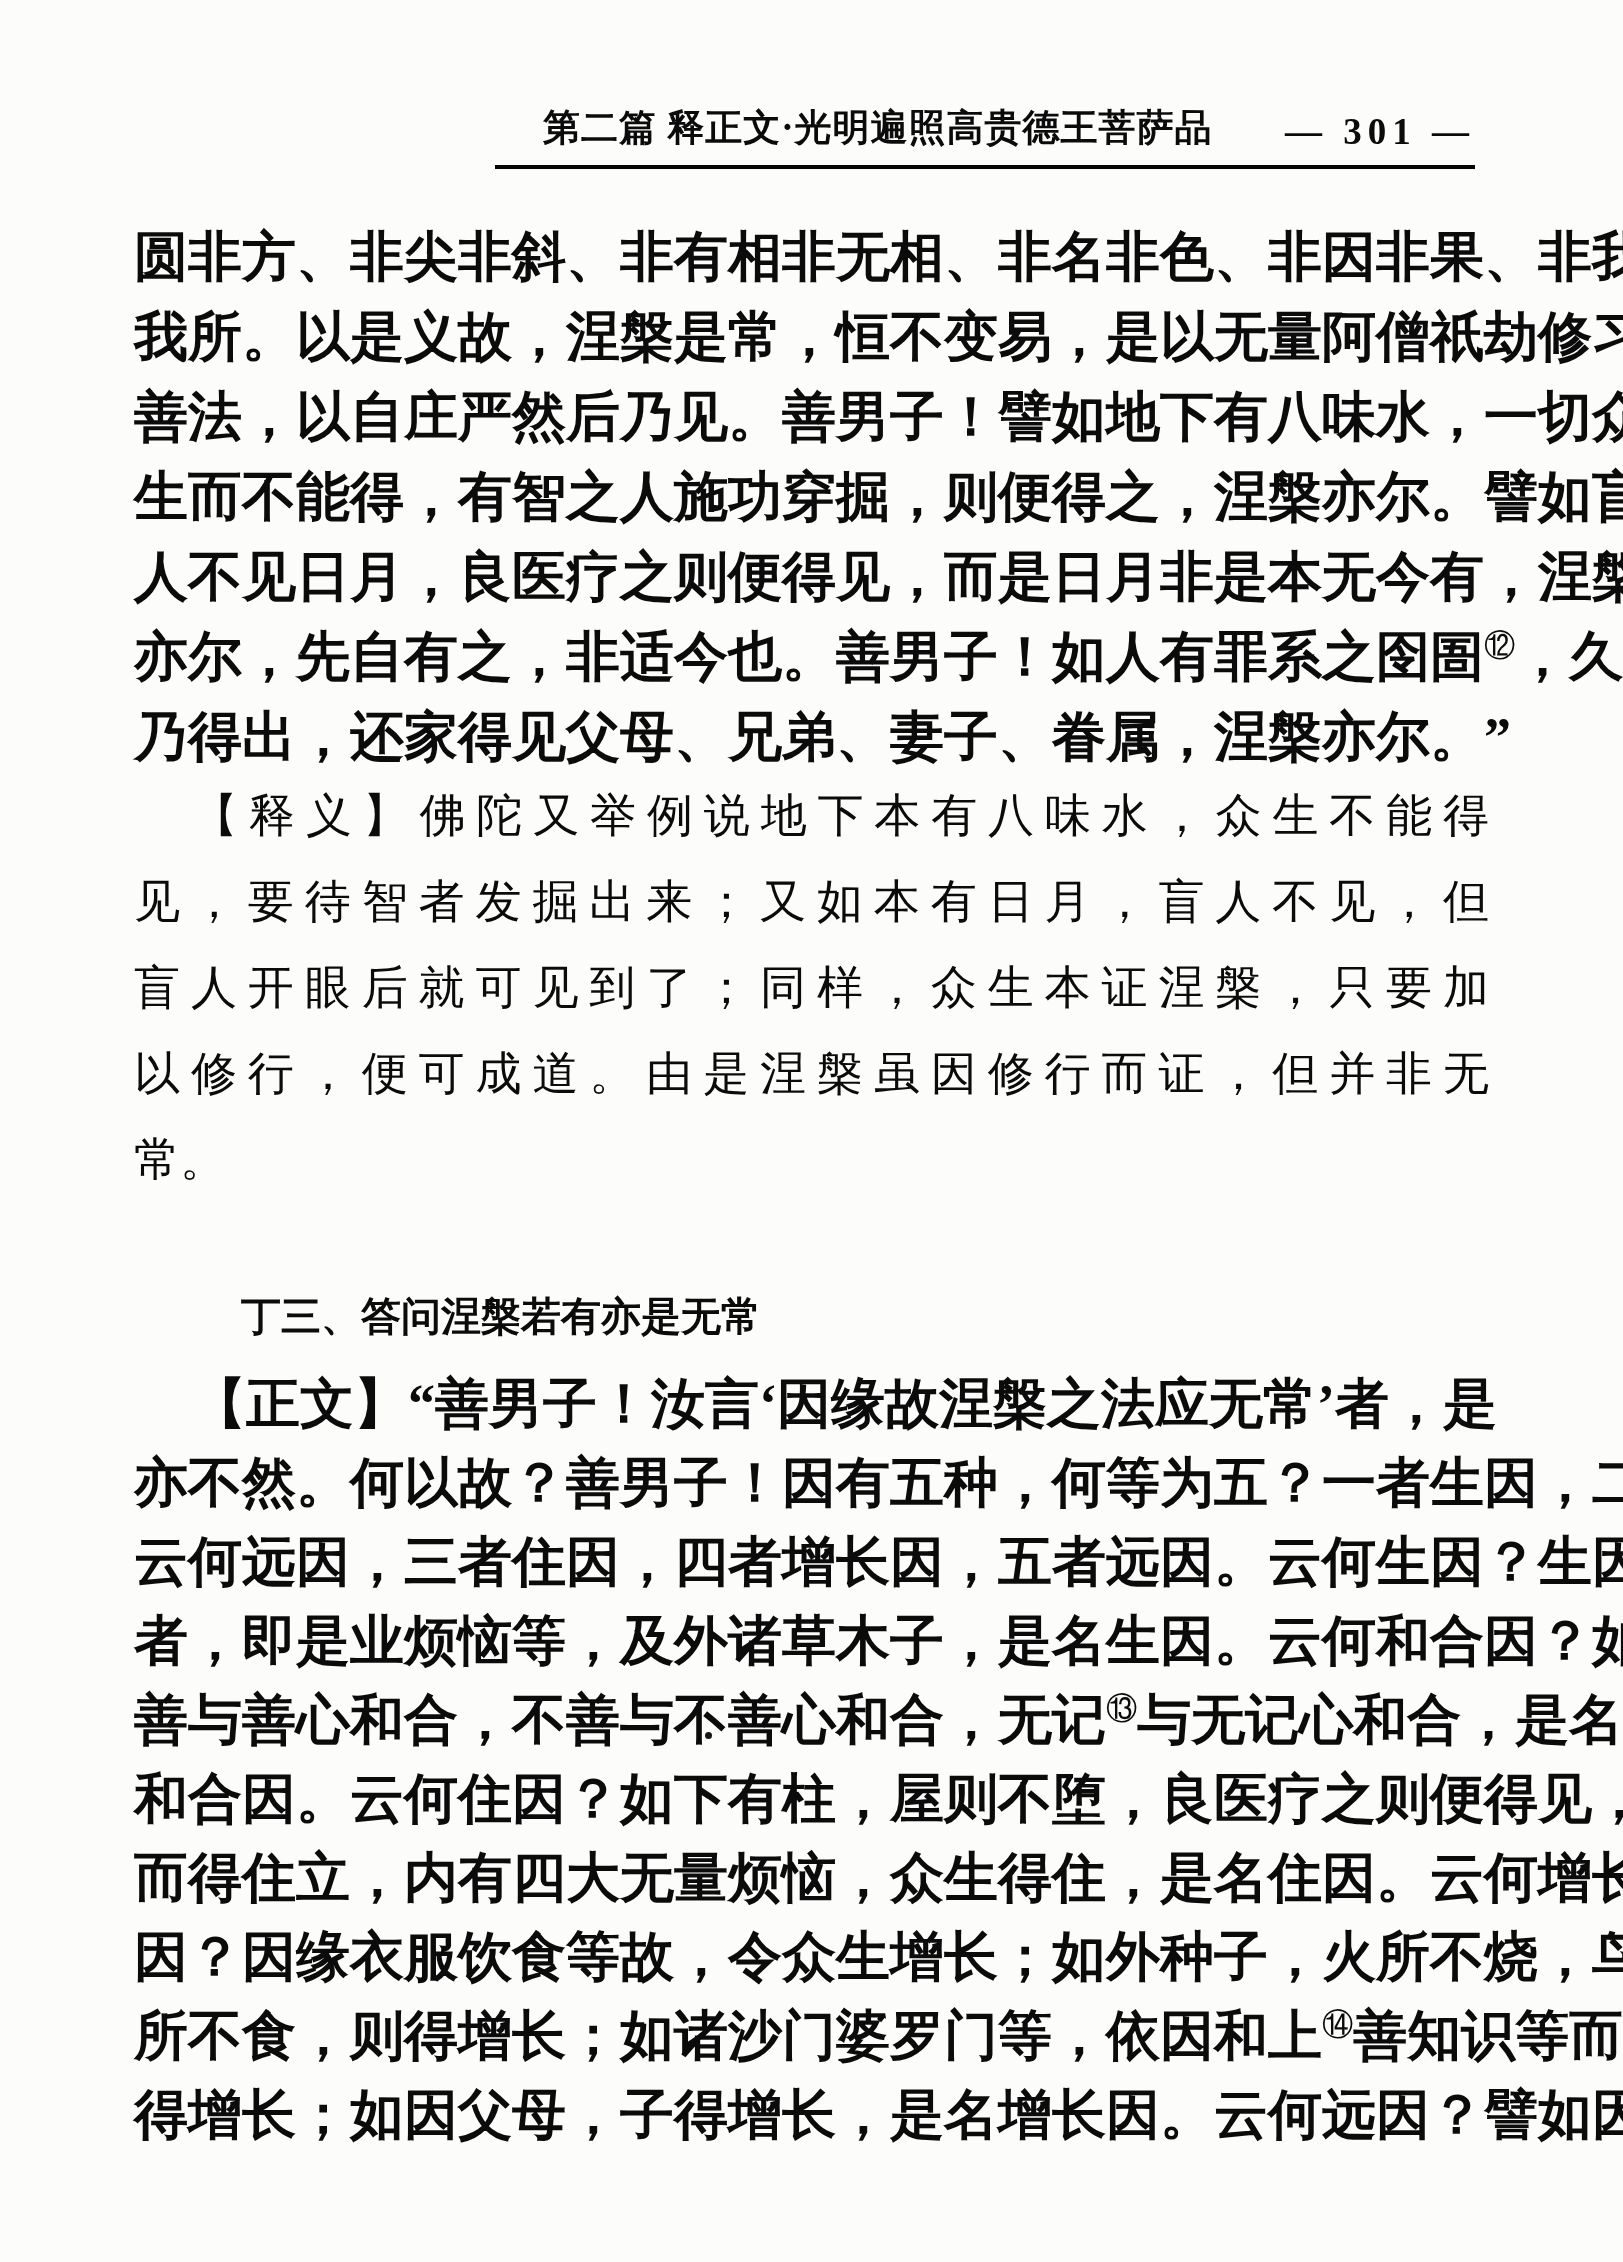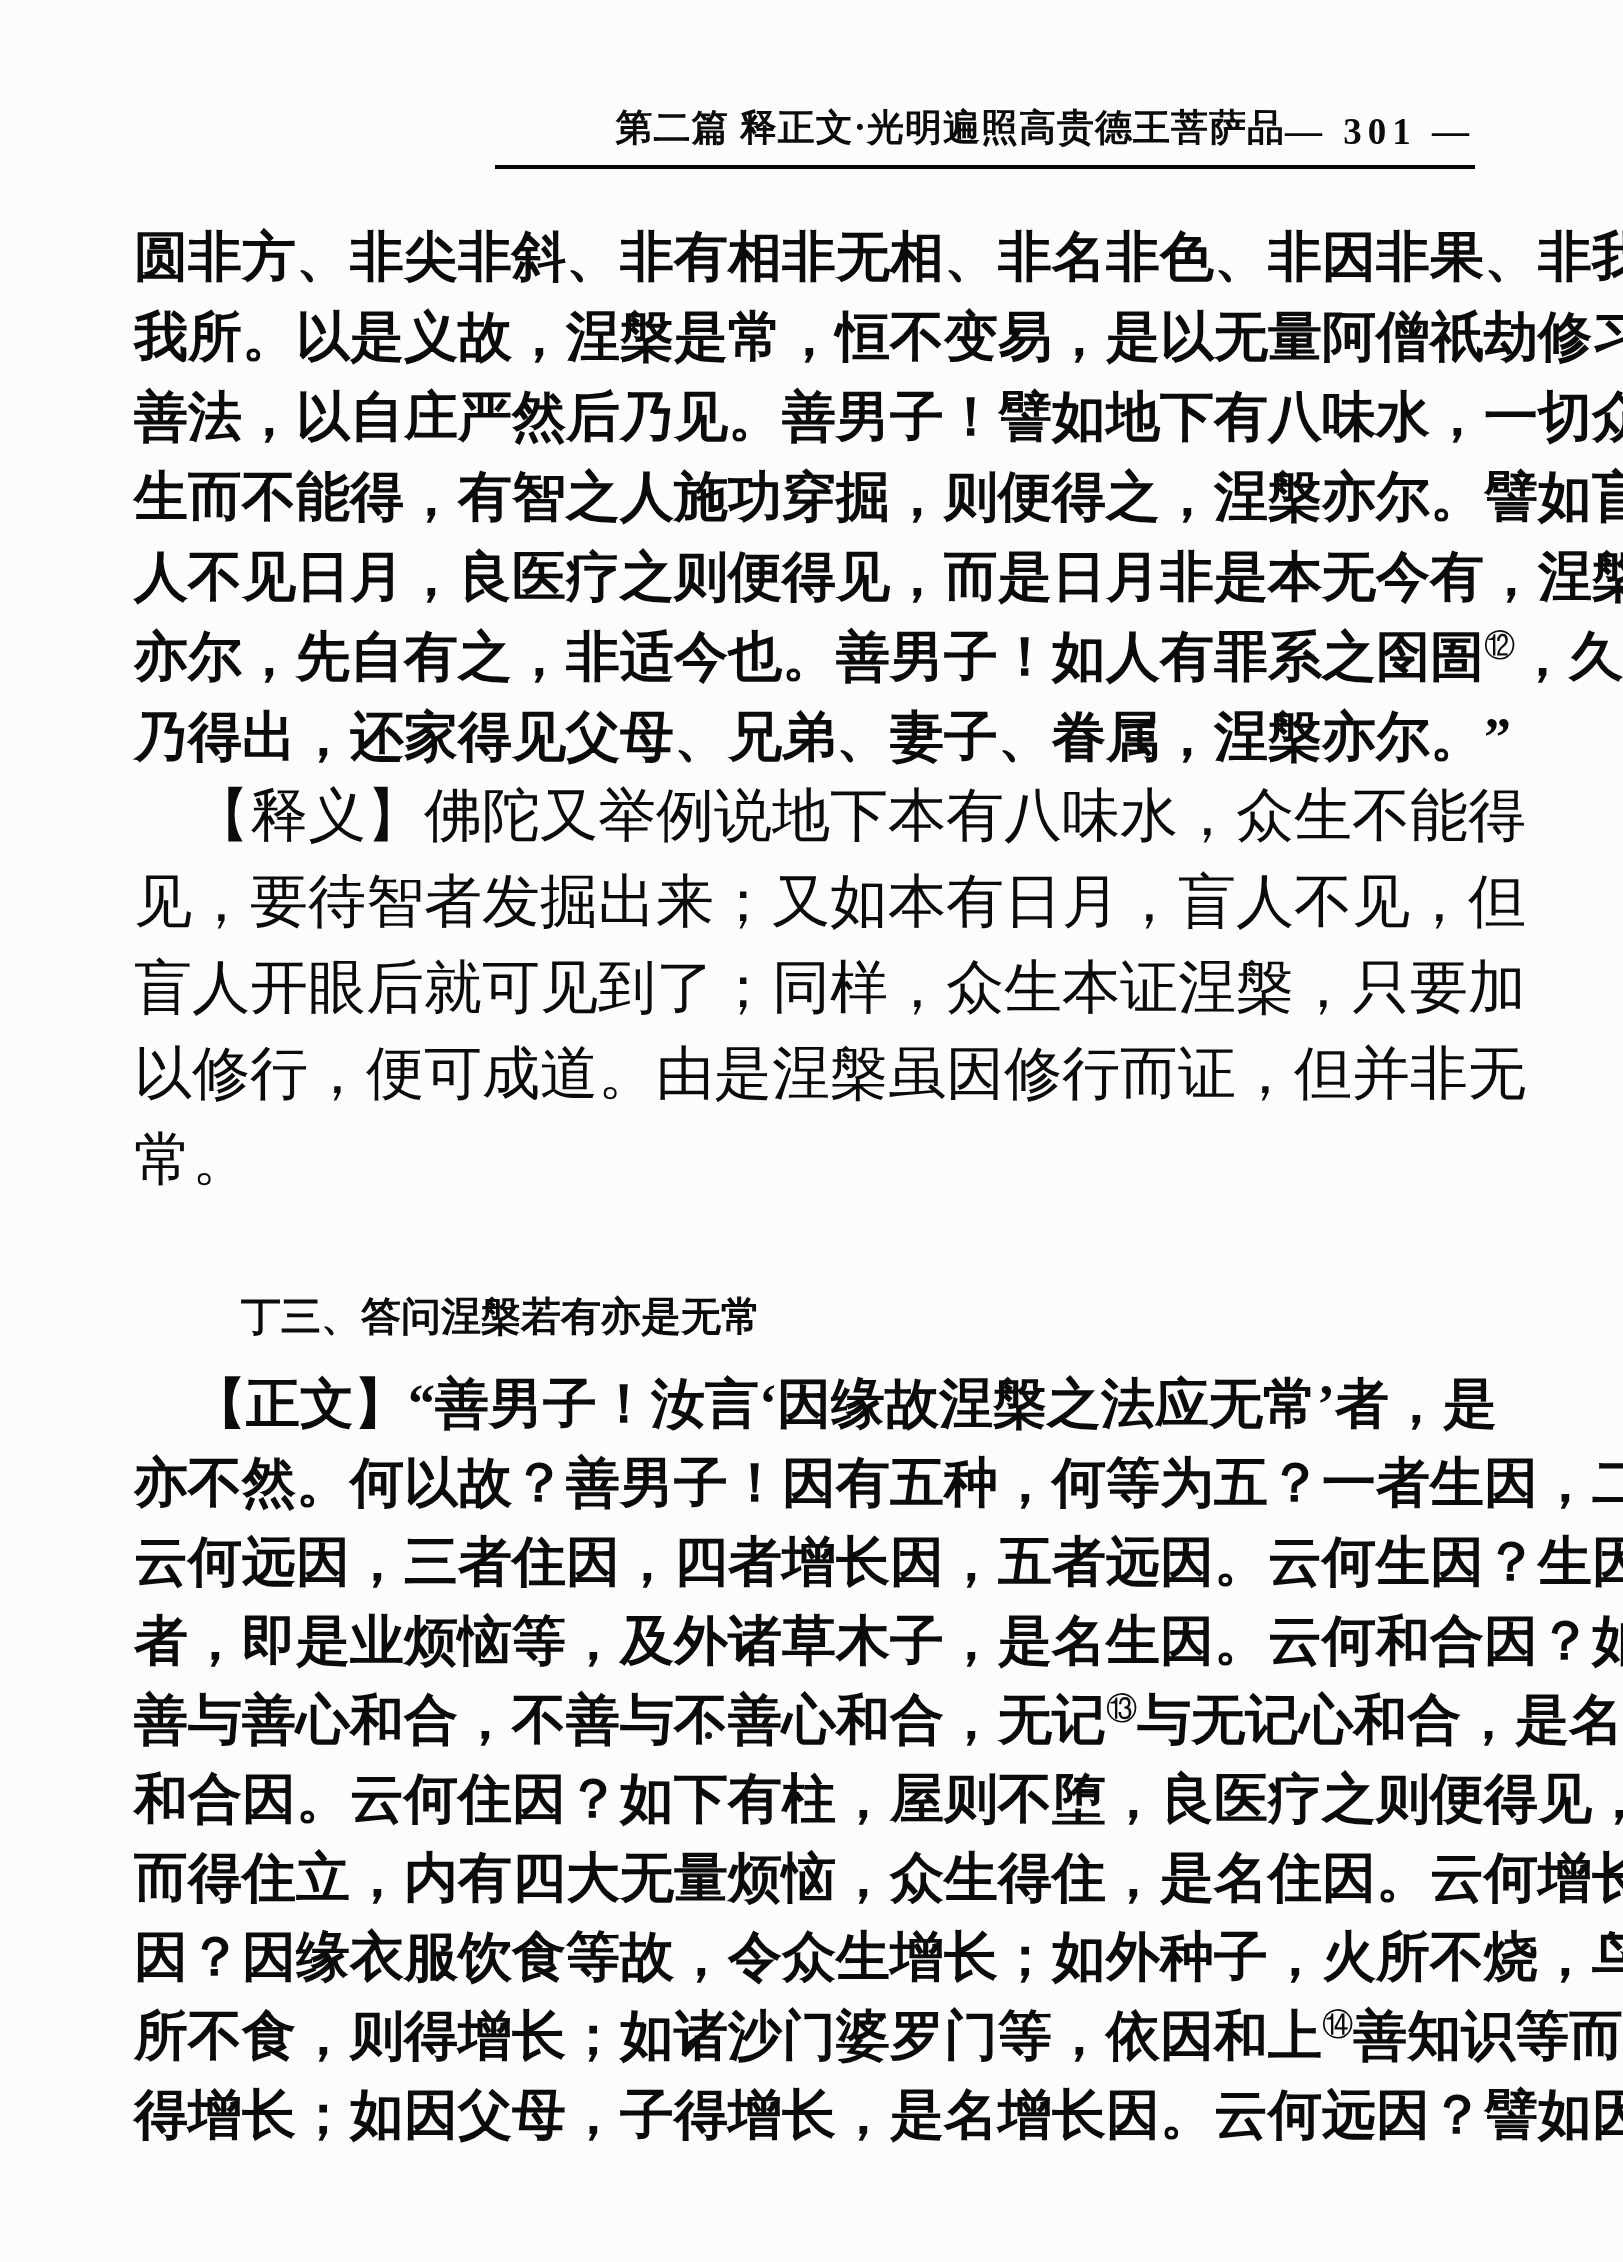--- a/index.html
+++ b/index.html
@@ -9,21 +9,21 @@
     background:#fcfcfa;
     color:#0b0b0b;
     font-family:"Liberation Serif", serif;
     overflow:hidden;
     margin:0 auto;
   }
   
   .running-header{
     position:absolute;
     left:495px;top:103px;width:932px;
-    display:flex;justify-content:flex-end;align-items:flex-end;
+    display:flex;justify-content:space-between;align-items:flex-end;
     padding:0 0 12px 48px;
     border-bottom:4px solid #050505;
     font-weight:700;
     font-size:37px;
     letter-spacing:1px;
     white-space:nowrap;
   }
   .running-header .page-marker{letter-spacing:6px;}
   
   .line{
@@ -33,21 +33,21 @@
     white-space:nowrap;
   }
   .line.short{text-align-last:left;}
   
   .block{position:absolute;left:134px;width:1355px;}
   .p-scripture{font-weight:700;font-size:54px;}
   .p-scripture .line{height:80px;line-height:80px;}
   .p2 .line{height:79px;line-height:79px;}
   .indent{ text-indent:58px; }
   
-  .p-commentary{font-weight:400;font-size:58px;}
+  .p-commentary{font-weight:400;font-size:46px;}
   .p-commentary .line{height:86px;line-height:86px;}
   
   .section-heading{
     position:absolute;left:134px;width:1355px;top:1277px;
     font-weight:700;font-size:40px;height:80px;line-height:80px;
     padding-left:107px;box-sizing:border-box;
     white-space:nowrap;
   }
   sup.fn{
     font-size:0.58em;

